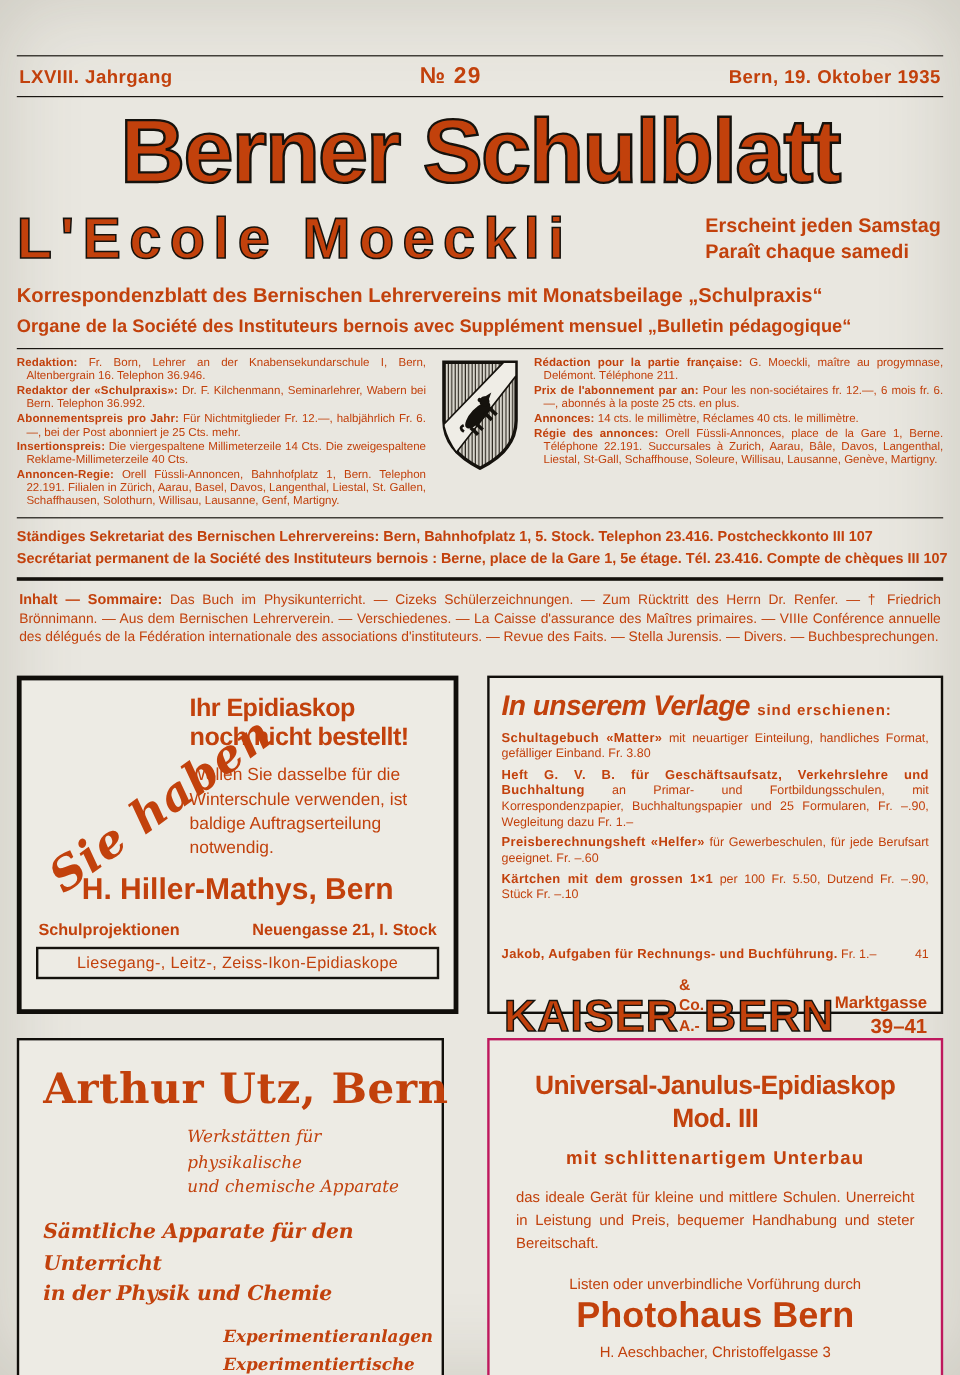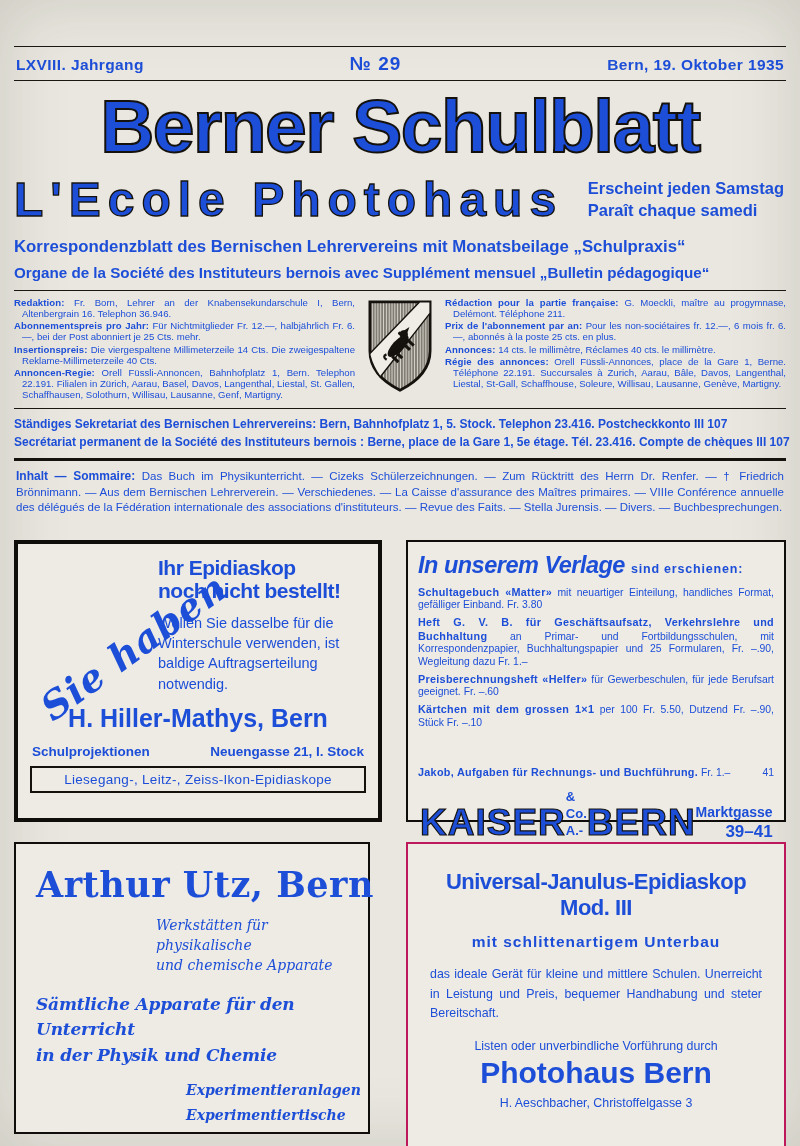--- a/index.html
+++ b/index.html
@@ -1,19 +1,19 @@
 <!DOCTYPE html>
 <html><head>
 <meta charset="utf-8">
 <style>
   * { margin:0; padding:0; box-sizing:border-box; }
   html,body { background:#9a9894; }
   .page {
     width:800px; height:1146px; margin:0 auto; position:relative;
-    background:#e9e7e0; color:#1d4ed8; overflow:hidden;
+    background:#e9e7e0; color:#c2410c; overflow:hidden;
     padding:0 14px;
     font-family:"Liberation Sans", sans-serif;
     box-shadow: inset 0 0 70px rgba(90,84,66,.20);
   }
   .rule { border-top:1px solid #1a1712; }
   .rule.thick { border-top:3px solid #15120d; }
   .rule.first { margin-top:46px; }
 
   .header-row { display:flex; align-items:baseline; justify-content:space-between; padding:6px 2px 5px; }
   .vol, .date { font-weight:bold; font-size:15.5px; letter-spacing:.4px; }
@@ -100,34 +100,35 @@
   <div class="header-row">
     <span class="vol">LXVIII. Jahrgang</span>
     <span class="issue">№ 29</span>
     <span class="date">Bern, 19. Oktober 1935</span>
   </div>
   <div class="rule"></div>
 
   <h1 class="title-de">Berner Schulblatt</h1>
 
   <div class="fr-row">
-    <h2 class="title-fr">L'Ecole Photohaus</h2>
+    <h2 class="title-fr">L'Ecole Moeckli</h2>
     <div class="schedule">
       <div>Erscheint jeden Samstag</div>
       <div>Paraît chaque samedi</div>
     </div>
   </div>
 
   <div class="subtitle s1">Korrespondenzblatt des Bernischen Lehrervereins mit Monatsbeilage „Schulpraxis“</div>
   <div class="subtitle s2">Organe de la Société des Instituteurs bernois avec Supplément mensuel „Bulletin pédagogique“</div>
   <div class="rule under-sub"></div>
 
   <div class="imprint">
     <div class="imp-col">
       <p class="entry"><b>Redaktion:</b> <span>Fr. Born, Lehrer an der Knabensekundarschule I, Bern, Altenbergrain 16. Telephon 36.946.</span></p>
+      <p class="entry"><b>Redaktor der «Schulpraxis»:</b> <span>Dr. F. Kilchenmann, Seminarlehrer, Wabern bei Bern. Telephon 36.992.</span></p>
       <p class="entry"><b>Abonnementspreis pro Jahr:</b> <span>Für Nichtmitglieder Fr. 12.—, halbjährlich Fr. 6.—, bei der Post abonniert je 25 Cts. mehr.</span></p>
       <p class="entry"><b>Insertionspreis:</b> <span>Die viergespaltene Millimeterzeile 14 Cts. Die zweigespaltene Reklame-Millimeterzeile 40 Cts.</span></p>
       <p class="entry"><b>Annoncen-Regie:</b> <span>Orell Füssli-Annoncen, Bahnhofplatz 1, Bern. Telephon 22.191. Filialen in Zürich, Aarau, Basel, Davos, Langenthal, Liestal, St. Gallen, Schaffhausen, Solothurn, Willisau, Lausanne, Genf, Martigny.</span></p>
     </div>
 
     <div class="emblem">
       <svg viewBox="0 0 70 100" width="66" height="94" aria-hidden="true">
         <defs>
           <pattern id="hatch" width="3" height="3" patternUnits="userSpaceOnUse">
             <rect width="3" height="3" fill="#d8d5cc"></rect>

